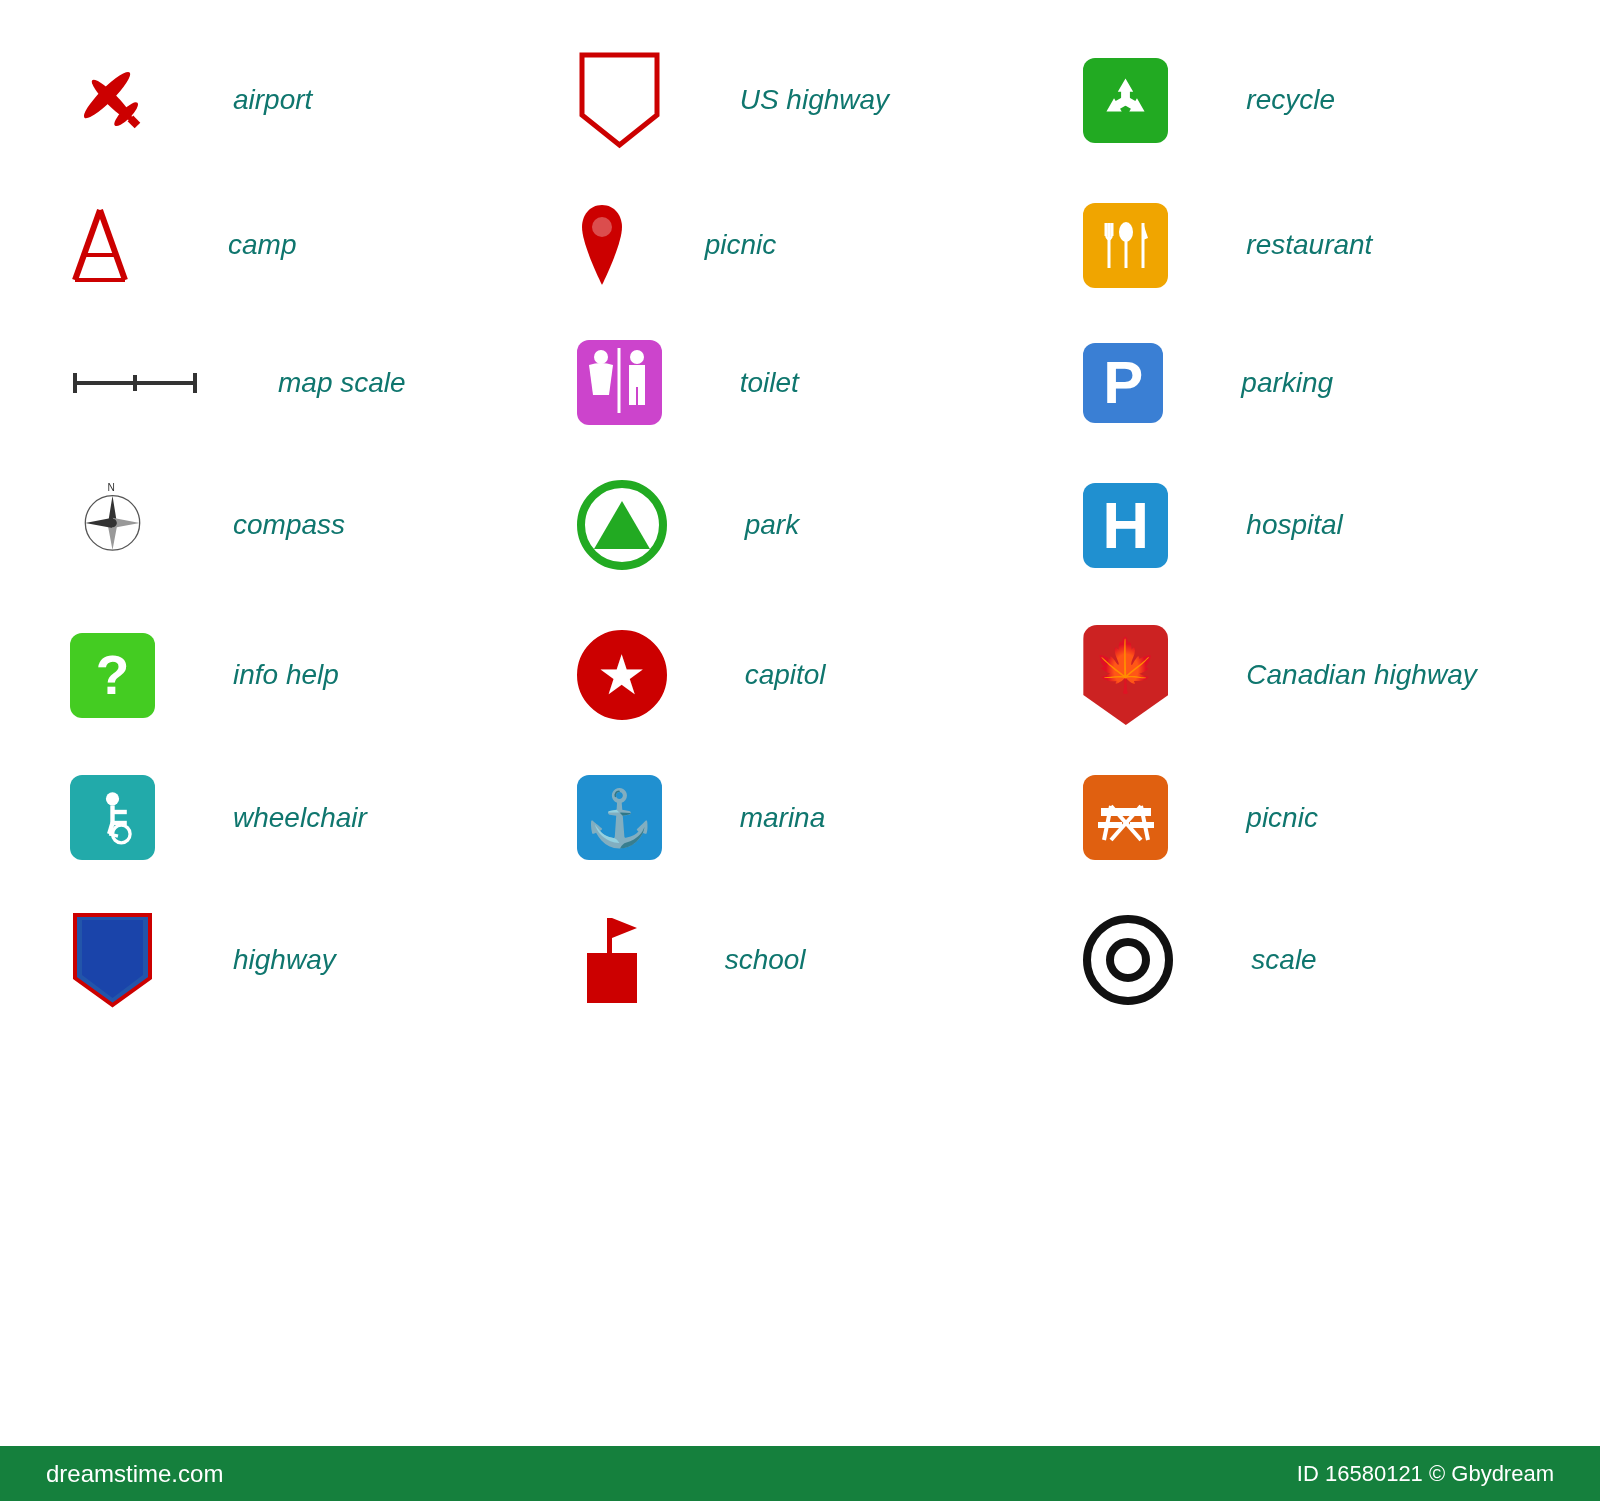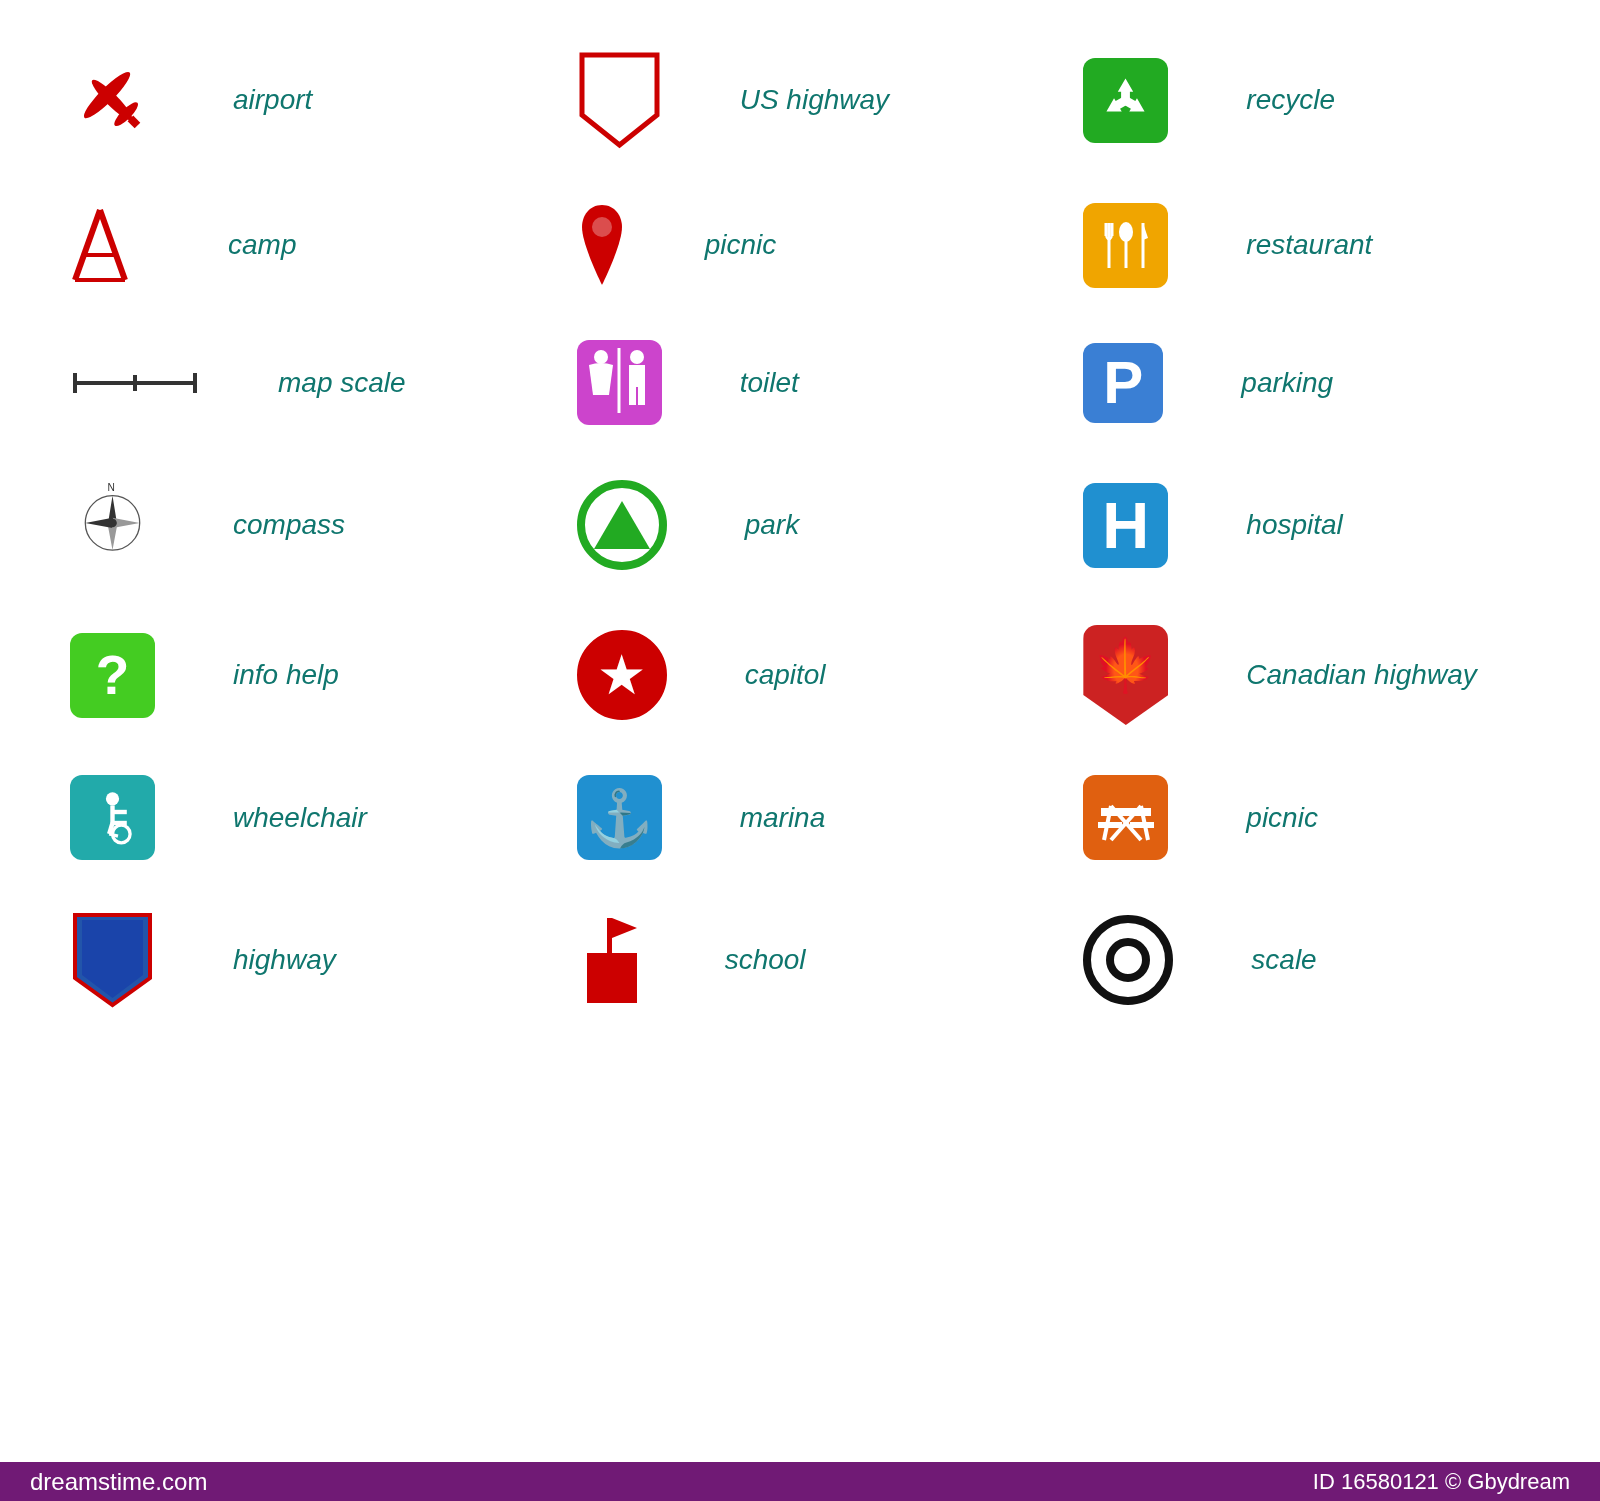--- a/index.html
+++ b/index.html
@@ -185,26 +185,26 @@
       width: 44px; height: 44px;
       border: 8px solid #111;
       border-radius: 50%;
     }
 
     
     .footer {
       position: absolute;
       bottom: 0;
       width: 100%;
-      height: 39px;
-      background: #701a75;
+      height: 55px;
+      background: #15803d;
       display: flex;
       align-items: center;
       justify-content: space-between;
-      padding: 0 30px;
+      padding: 0 46px;
     }
     .footer-left { color: white; font-size: 24px; }
     .footer-right { color: white; font-size: 22px; }
 
     
     svg { display: block; }
 
     .us-shield-svg { width: 85px; height: 100px; }
     .highway-shield-svg { width: 85px; height: 100px; }
     .compass-svg { width: 85px; height: 100px; }

